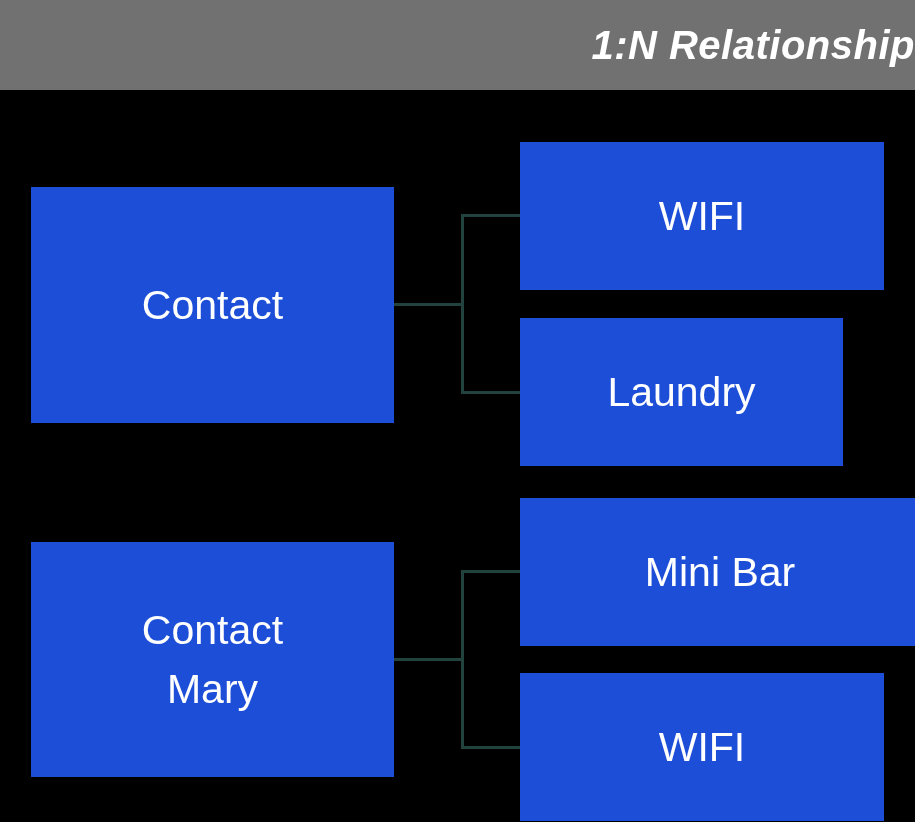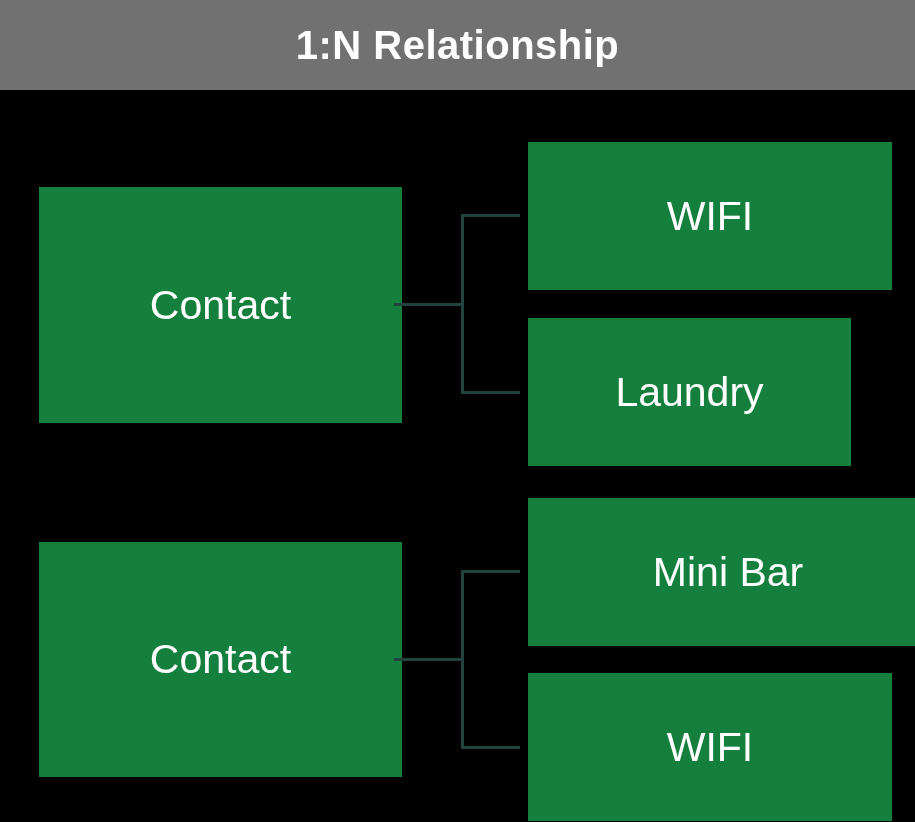--- a/index.html
+++ b/index.html
@@ -17,39 +17,39 @@
   }
   .titlebar {
     position: absolute;
     left: 0;
     top: 0;
     width: 915px;
     height: 90px;
     background: #717171;
     display: flex;
     align-items: center;
-    justify-content: center;
+    justify-content: flex-end;
+    font-style: italic;
   }
   .titlebar h1 {
     margin: 0;
     color: #ffffff;
     font-size: 40px;
     font-weight: 700;
     letter-spacing: 0.5px;
   }
   .node {
     position: absolute;
-    background: #15803d;
+    background: #1d4ed8;
     color: #ffffff;
     display: flex;
     flex-direction: column;
     align-items: center;
     justify-content: center;
     text-align: right;
-    margin-left: 8px;
   }
   .node .label-line,
   .node .label {
     font-size: 41px;
     font-weight: 400;
     line-height: 59px;
     color: #ffffff;
   }
   
   .node-john   { left: 31px;  top: 187px; width: 363px; height: 236px; }
@@ -94,20 +94,21 @@
     <div class="label">Laundry</div>
   </div>
 
   <div class="conn conn-john-stem"></div>
   <div class="conn conn-john-vertical"></div>
   <div class="conn conn-john-branch-top"></div>
   <div class="conn conn-john-branch-bottom"></div>
 
   <div class="node node-mary">
     <div class="label-line">Contact</div>
+    <div class="label-line">Mary</div>
   </div>
 
   <div class="node node-minibar">
     <div class="label">Mini Bar</div>
   </div>
 
   <div class="node node-wifi-mary">
     <div class="label">WIFI</div>
   </div>
 

